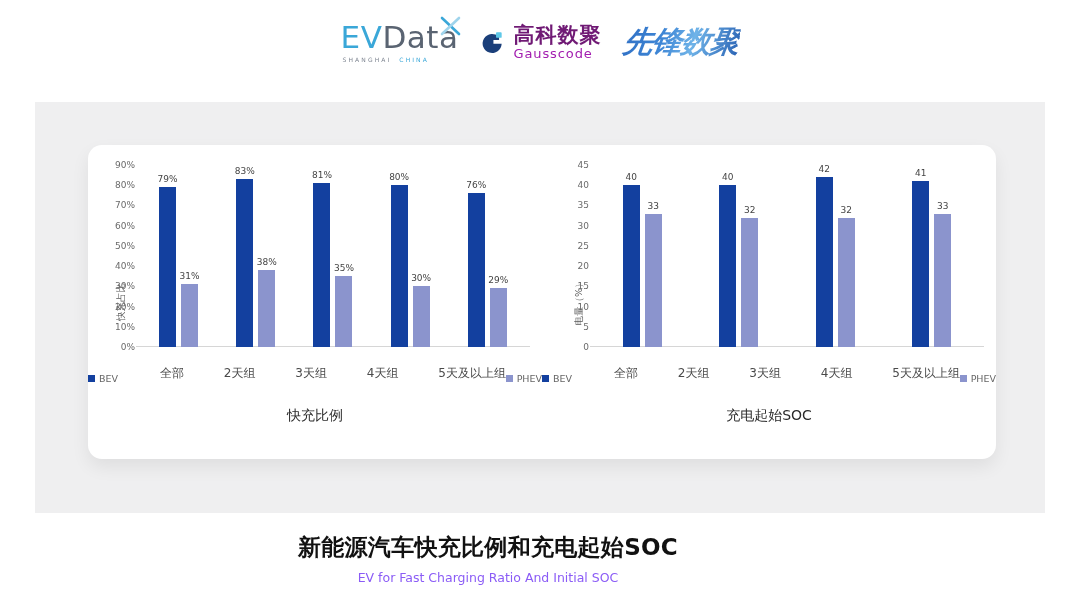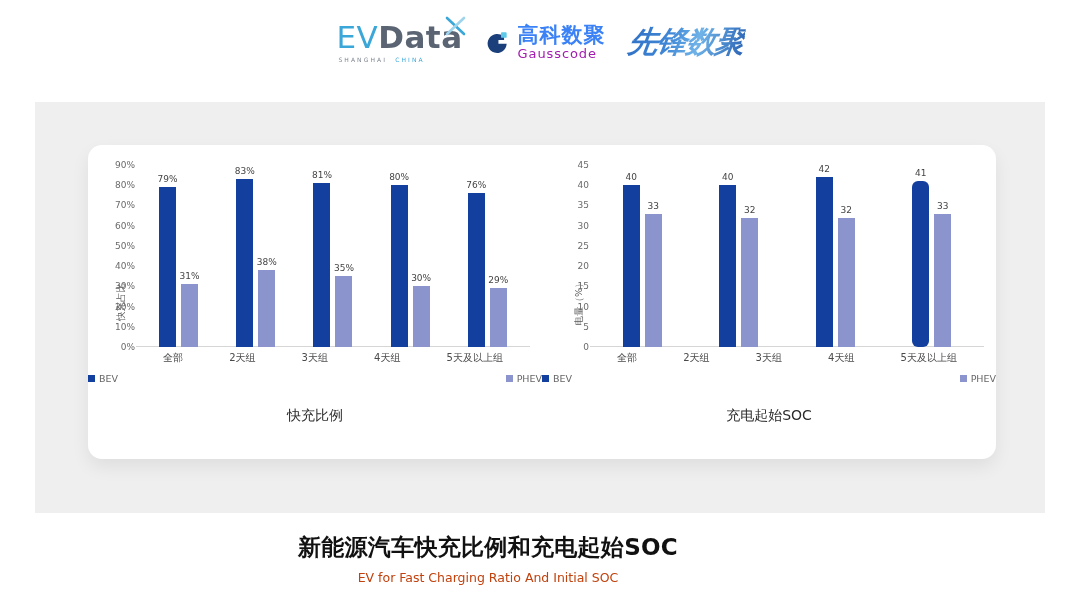--- a/index.html
+++ b/index.html
@@ -16,34 +16,34 @@
     position: absolute; left: 0; top: 22px; width: 1080px;
     display: flex; justify-content: center; align-items: center; gap: 22px;
   }
   .logo-evdata { display: flex; flex-direction: column; align-items: flex-start; position: relative; }
   .logo-evdata .word {
     font-size: 31px; letter-spacing: .5px; line-height: 1;
     font-family: "DejaVu Sans", sans-serif;
   }
   .logo-evdata .word .e { color: #3aa7d8; font-weight: 400; }
   .logo-evdata .word .v { color: #3aa7d8; font-weight: 400; }
-  .logo-evdata .word .d { color: #5a6472; font-weight: 700; }
+  .logo-evdata .word .d { color: #5a6472; font-weight: 400; }
   .logo-evdata .sub {
     font-size: 6px; letter-spacing: 2.1px; margin-top: 3px; margin-left: 2px;
     font-family: "DejaVu Sans", sans-serif;
   }
   .logo-evdata .sub .sh { color: #7d8490; }
   .logo-evdata .sub .cn { color: #3aa7d8; }
   .logo-x { position: absolute; right: -4px; top: -6px; }
 
   .logo-gauss { display: flex; align-items: center; gap: 7px; }
   .gauss-mark { width: 26px; height: 26px; position: relative; }
   .logo-gauss .txts { display: flex; flex-direction: column; line-height: 1.02; }
   .logo-gauss .cn {
-    font-size: 21px; font-weight: 700; color: #3b82f6; letter-spacing: 1px;
+    font-size: 21px; font-weight: 700; color: #701a75; letter-spacing: 1px;
     font-family: "DejaVu Sans", sans-serif;
   }
   .logo-gauss .en {
     font-size: 13px; color: #a21caf; letter-spacing: .9px; margin-top: 1px;
     font-family: "DejaVu Sans", sans-serif;
   }
   .logo-xianfeng {
     font-size: 30px; font-weight: 700; font-style: italic;
     letter-spacing: -1px;
     background: linear-gradient(100deg,#2f6fc4 0%, #3f87d6 35%, #6fb3e8 60%, #2a63b4 100%);
@@ -98,22 +98,23 @@
     position: absolute; left: 50%; transform: translateX(-50%);
     bottom: 100%; margin-bottom: 3px;
     font-size: 9px; color: #444; white-space: nowrap;
     font-family: "DejaVu Sans", sans-serif;
   }
   .xlabels {
     position: absolute; left: 52px; top: 206px; width: 386px;
     display: flex; justify-content: space-around;
   }
   .xlabels span {
-    font-size: 10px; color: #4a4a4a; white-space: nowrap; text-align: left;
-    font-family: "DejaVu Sans", sans-serif;
+    font-size: 12px; color: #4a4a4a; white-space: nowrap; text-align: left;
+    font-family: "DejaVu Sans", sans-serif;
+    margin-top: 14px;
   }
   .legend {
     position: absolute; left: 0; top: 228px; width: 100%;
     display: flex; justify-content: space-between; align-items: center; gap: 10px;
   }
   .legend .item { display: flex; align-items: center; gap: 4px; }
   .legend .sw { width: 7px; height: 7px; display: inline-block; }
   .legend .sw.bev { background: #13409f; }
   .legend .sw.phev { background: #8b94cd; }
   .legend .lb { font-size: 9.5px; color: #666; font-family: "DejaVu Sans", sans-serif; }
@@ -124,21 +125,21 @@
     font-family: "DejaVu Sans", sans-serif;
   }
 
   
   .footer { position: absolute; left: 0; top: 532px; width: 976px; text-align: center; }
   .footer .title-cn {
     font-size: 23px; font-weight: 700; color: #111; letter-spacing: .3px;
     font-family: "DejaVu Sans", sans-serif;
   }
   .footer .title-en {
-    font-size: 12.5px; color: #c2410c; margin-top: 7px;
+    font-size: 12.5px; color: #8b5cf6; margin-top: 7px;
     font-family: "DejaVu Sans", sans-serif;
   }
 </style>
 </head>
 <body>
 
 <div class="page">
 
   <div class="logo-bar">
 
@@ -289,21 +290,21 @@
             </div>
             <div class="group">
               <div class="bar bev" style="height: 93.3333%; background: rgb(19, 64, 159);">
                   <span class="vlabel">42</span>
                 </div>
               <div class="bar phev" style="height: 71.1111%; background: rgb(139, 148, 205);">
                   <span class="vlabel">32</span>
                 </div>
             </div>
             <div class="group">
-              <div class="bar bev" style="height: 91.1111%; background: rgb(19, 64, 159); border-radius: 6px;">
+              <div class="bar bev" style="height: 91.1111%; background: rgb(19, 64, 159);">
                   <span class="vlabel">41</span>
                 </div>
               <div class="bar phev" style="height: 73.3333%; background: rgb(139, 148, 205);">
                   <span class="vlabel">33</span>
                 </div>
             </div>
           </div>
         </div>
 
         <div class="xlabels">

